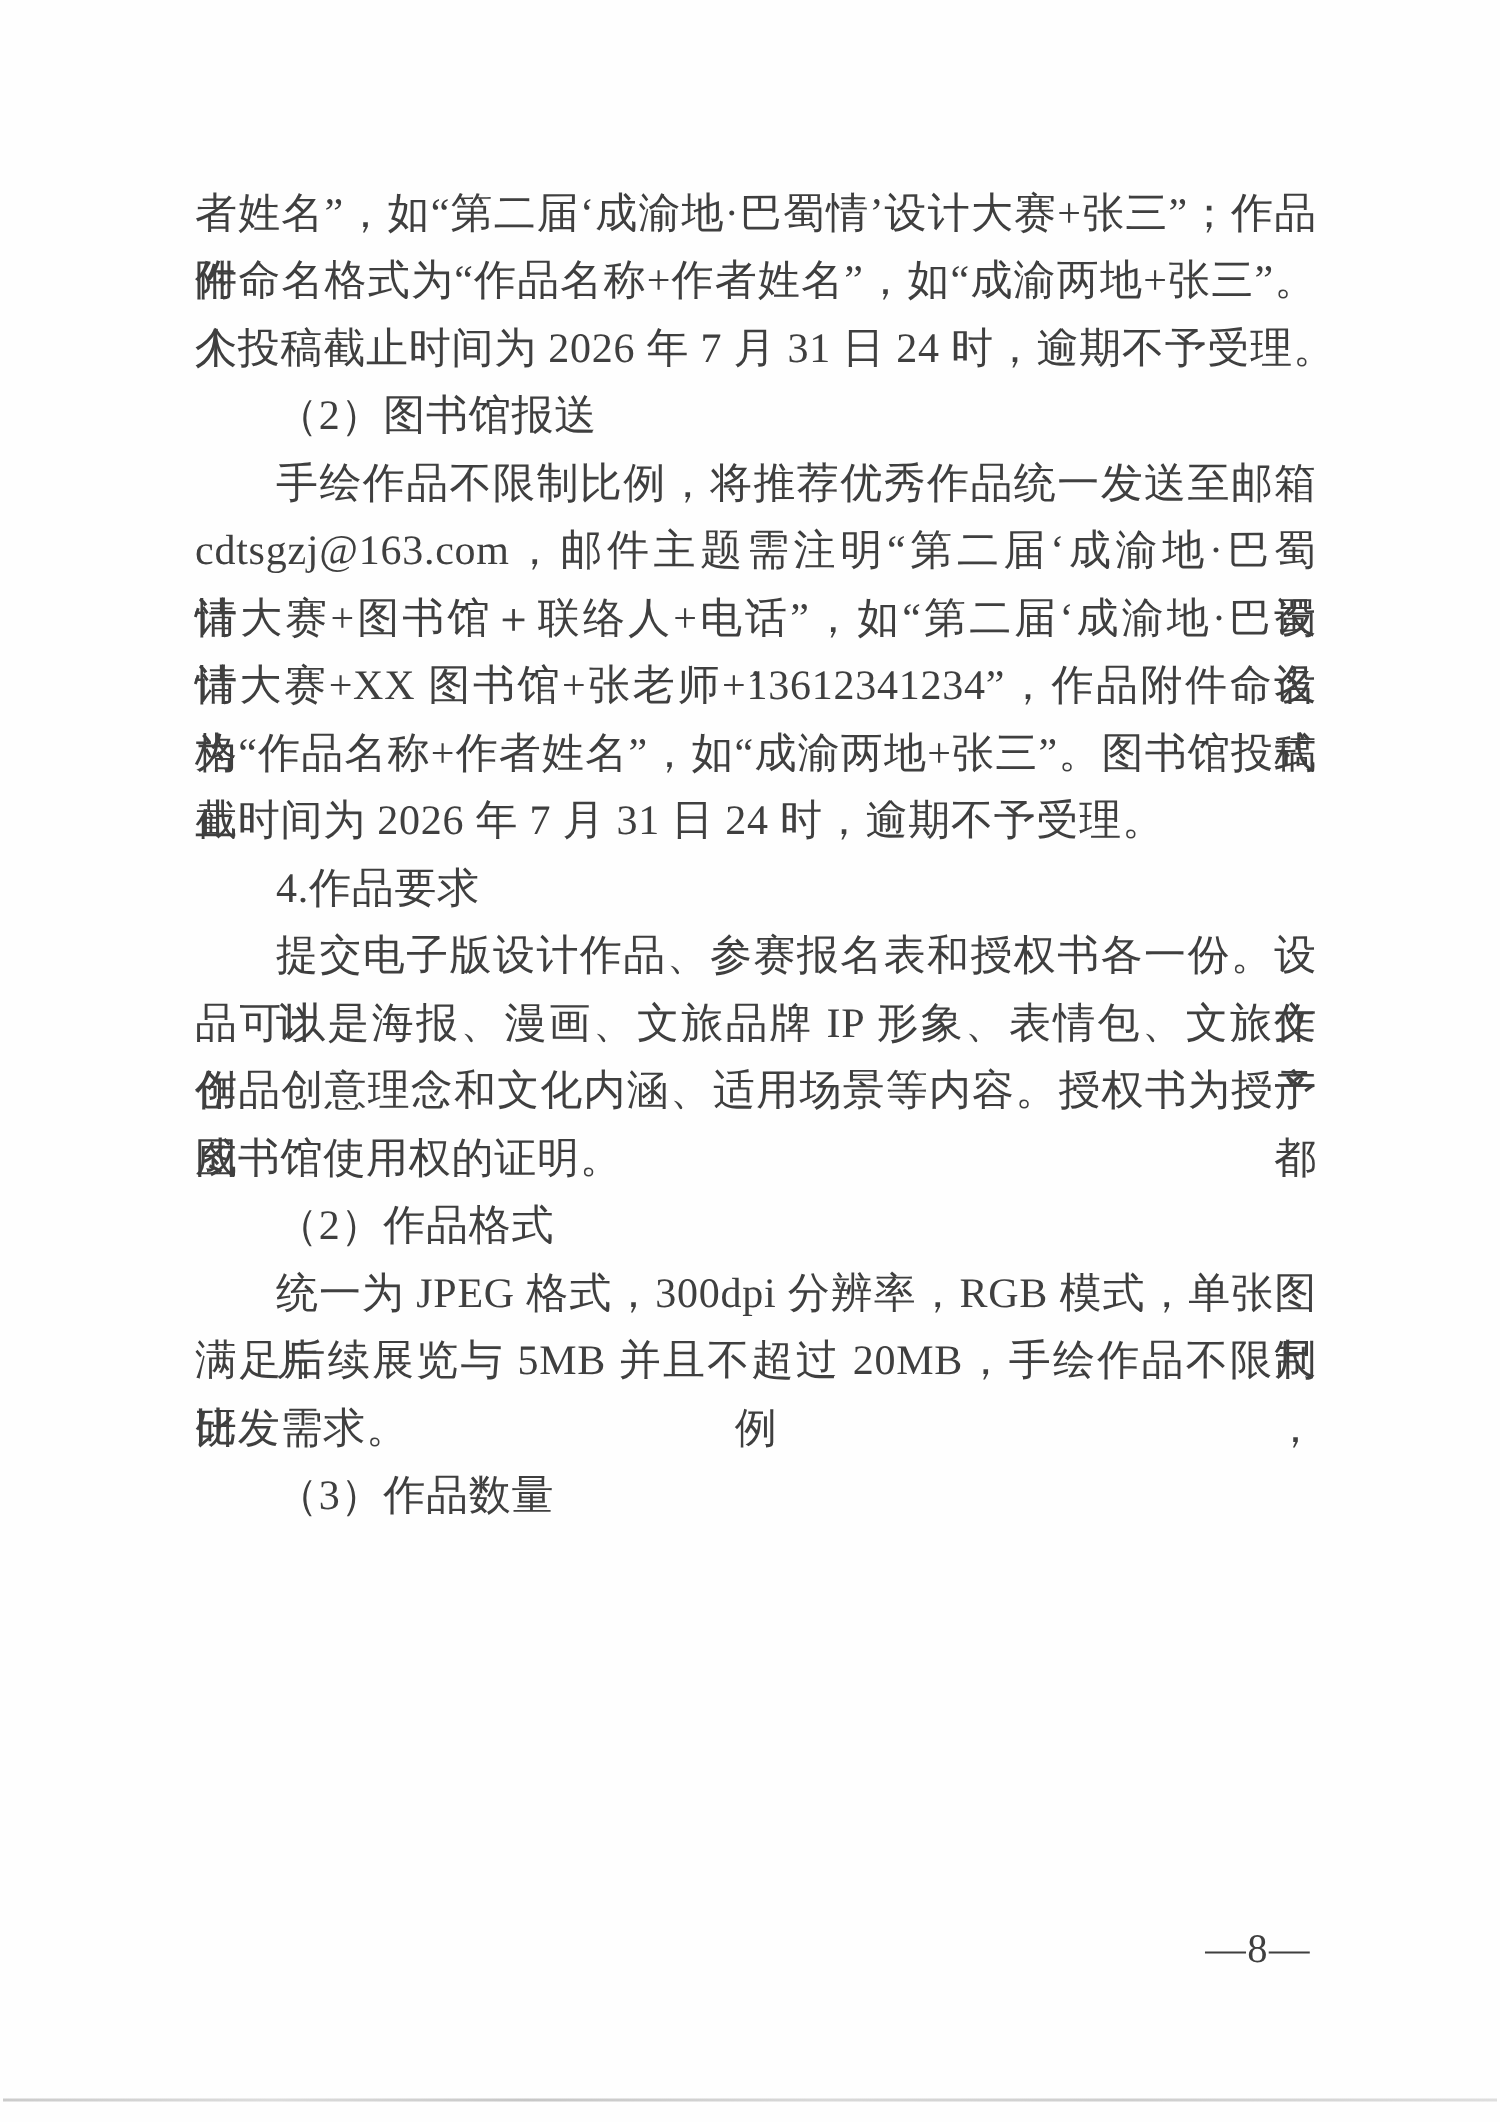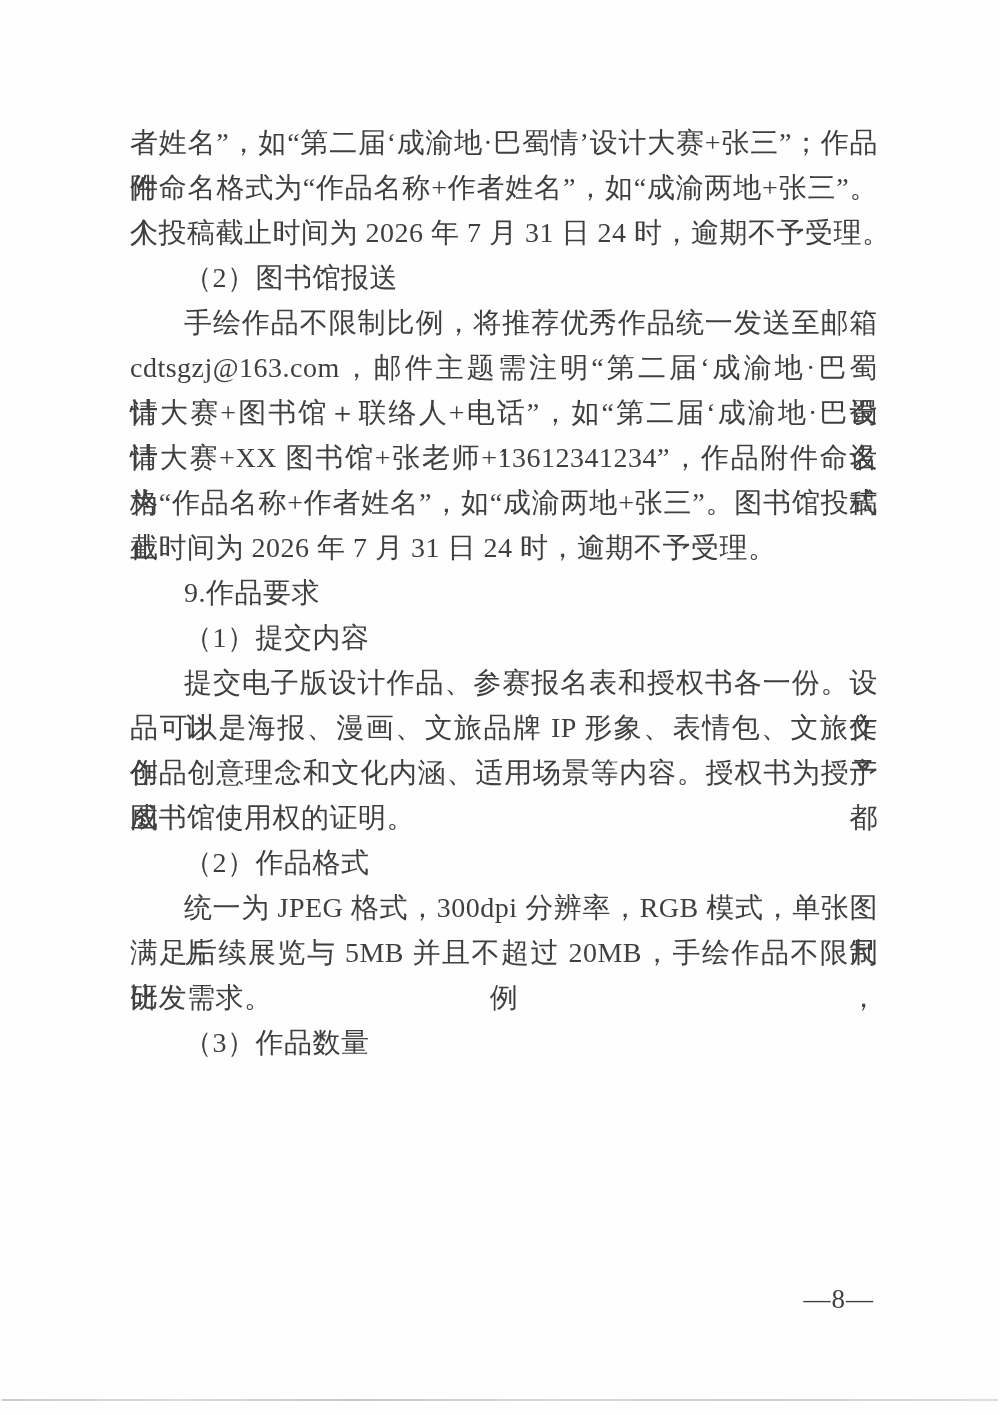--- a/index.html
+++ b/index.html
@@ -69,22 +69,21 @@
     <div class="line just">者姓名”，如“第二届‘成渝地·巴蜀情’设计大赛+张三”；作品附</div>
     <div class="line just">件命名格式为“作品名称+作者姓名”，如“成渝两地+张三”。个</div>
     <div class="line endp">人投稿截止时间为 2026 年 7 月 31 日 24 时，逾期不予受理。</div>
     <div class="line endp ind">（2）图书馆报送</div>
     <div class="line just ind">手绘作品不限制比例，将推荐优秀作品统一发送至邮箱</div>
     <div class="line just">cdtsgzj@163.com，邮件主题需注明“第二届‘成渝地·巴蜀情’设</div>
     <div class="line just">计大赛+图书馆＋联络人+电话”，如“第二届‘成渝地·巴蜀情’设</div>
     <div class="line just">计大赛+XX 图书馆+张老师+13612341234”，作品附件命名格式</div>
     <div class="line just">为“作品名称+作者姓名”，如“成渝两地+张三”。图书馆投稿截</div>
     <div class="line endp">止时间为 2026 年 7 月 31 日 24 时，逾期不予受理。</div>
-    <div class="line endp ind">9.作品要求</div>
-    <div class="line endp ind">（1）提交内容</div>
+    <div class="line endp ind">4.作品要求</div>
     <div class="line just ind">提交电子版设计作品、参赛报名表和授权书各一份。设计作</div>
     <div class="line just">品可以是海报、漫画、文旅品牌 IP 形象、表情包、文旅文创产</div>
     <div class="line just">作品创意理念和文化内涵、适用场景等内容。授权书为授予成都</div>
     <div class="line endp">图书馆使用权的证明。</div>
     <div class="line endp ind">（2）作品格式</div>
     <div class="line just ind">统一为 JPEG 格式，300dpi 分辨率，RGB 模式，单张图片尺</div>
     <div class="line just">满足后续展览与 5MB 并且不超过 20MB，手绘作品不限制比例，</div>
     <div class="line endp">研发需求。</div>
     <div class="line endp ind">（3）作品数量</div>
   </div>

